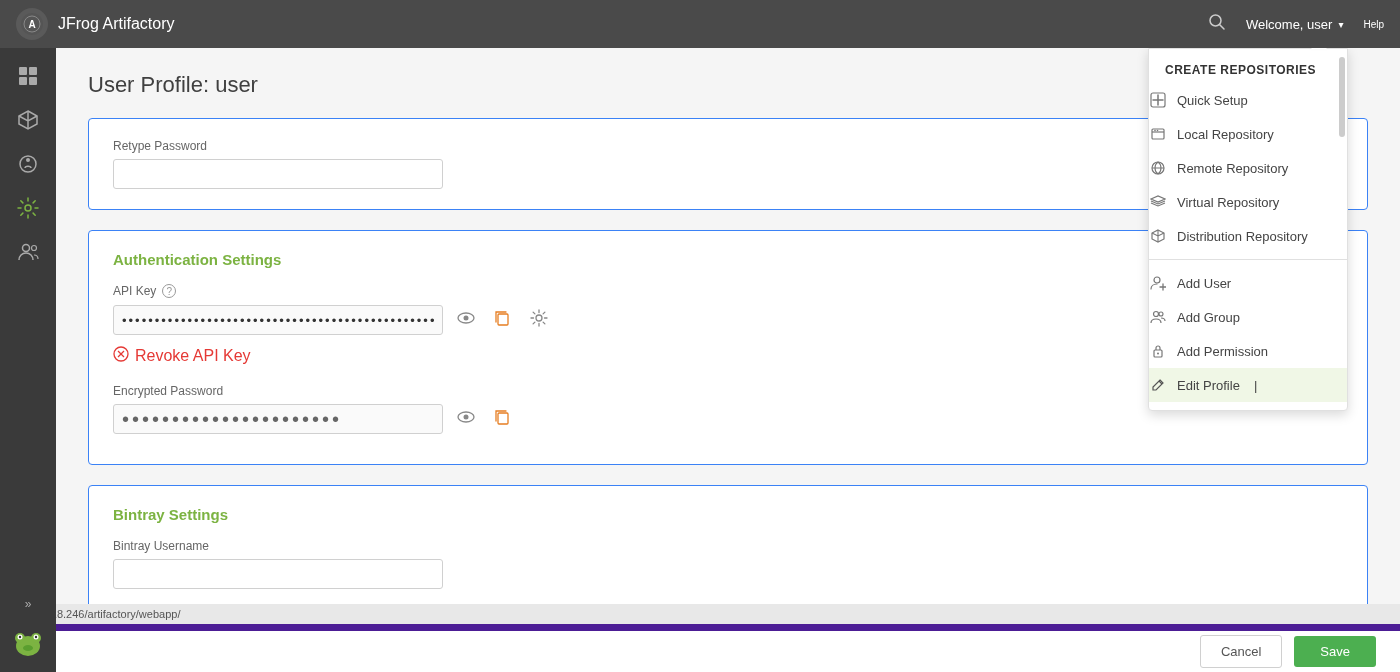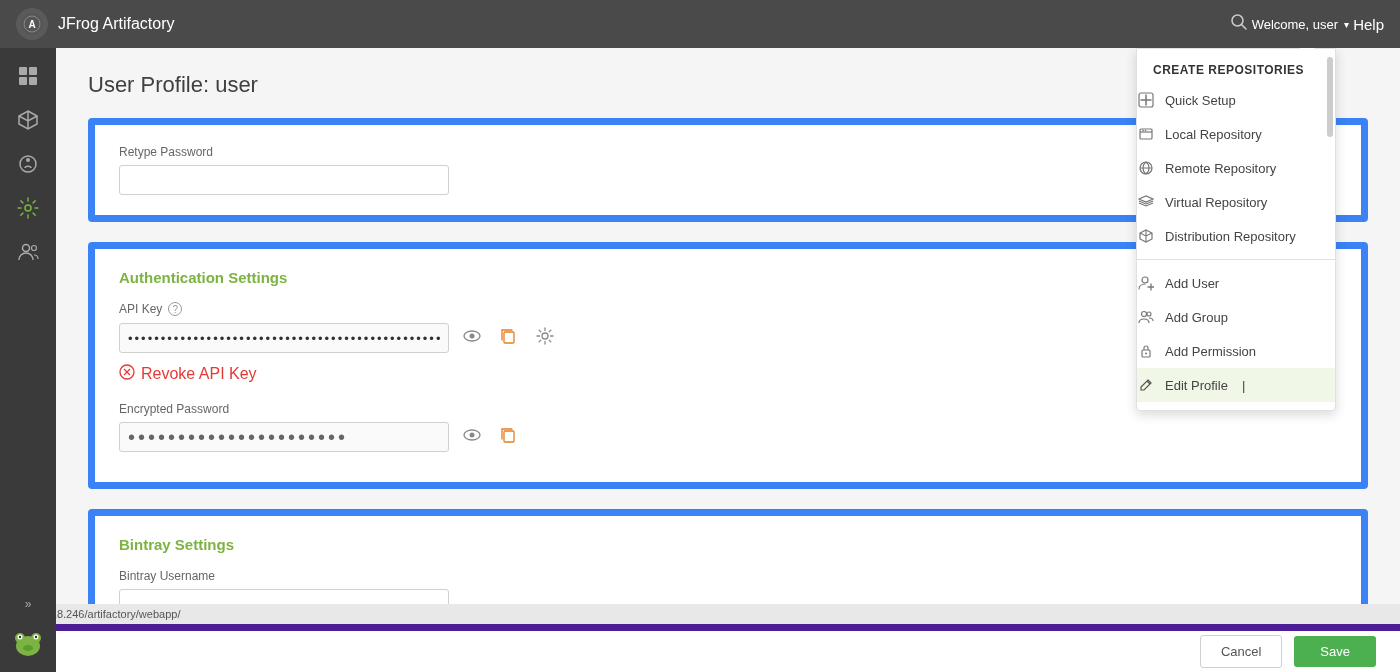--- a/index.html
+++ b/index.html
@@ -35,38 +35,38 @@
       font-weight: bold;
     }
     .navbar-title {
       color: white;
       font-size: 16px;
       font-weight: 500;
     }
     .navbar-right {
       display: flex;
       align-items: center;
-      gap: 4px;
+      gap: 20px;
     }
     .navbar-search {
       color: #ccc;
       cursor: pointer;
       font-size: 16px;
     }
     .navbar-user {
       color: white;
       display: flex;
       align-items: center;
       gap: 6px;
       cursor: pointer;
       font-size: 13px;
     }
     .navbar-help {
       color: white;
-      font-size: 15px;
+      font-size: 10px;
       cursor: pointer;
     }
     .chevron-down { font-size: 10px; }
 
     
     .sidebar {
       position: fixed;
       left: 0;
       top: 48px;
       bottom: 0;
@@ -131,21 +131,21 @@
     .page-title {
       font-size: 22px;
       font-weight: 400;
       color: #404040;
       margin-bottom: 20px;
     }
 
     
     .card {
       background: white;
-      border: 7px solid #3b82f6;
+      border: 1px solid #3b82f6;
       border-radius: 4px;
       padding: 20px 24px;
       margin-bottom: 20px;
     }
 
     .card-section-title {
       color: #7cb342;
       font-size: 15px;
       font-weight: 600;
       margin-bottom: 16px;
@@ -255,21 +255,21 @@
       border: none;
       border-radius: 3px;
       color: white;
       cursor: pointer;
       font-size: 13px;
       font-weight: 500;
     }
     .dropdown-menu {
       position: fixed;
       top: 48px;
-      right: 64px;
+      right: 52px;
       width: 200px;
       background: white;
       border: 1px solid #e0e0e0;
       border-radius: 0 0 4px 4px;
       box-shadow: 0 4px 12px rgba(0,0,0,0.15);
       z-index: 600;
       padding: 8px 0;
     }
     .dropdown-menu::before {
       content: '';

